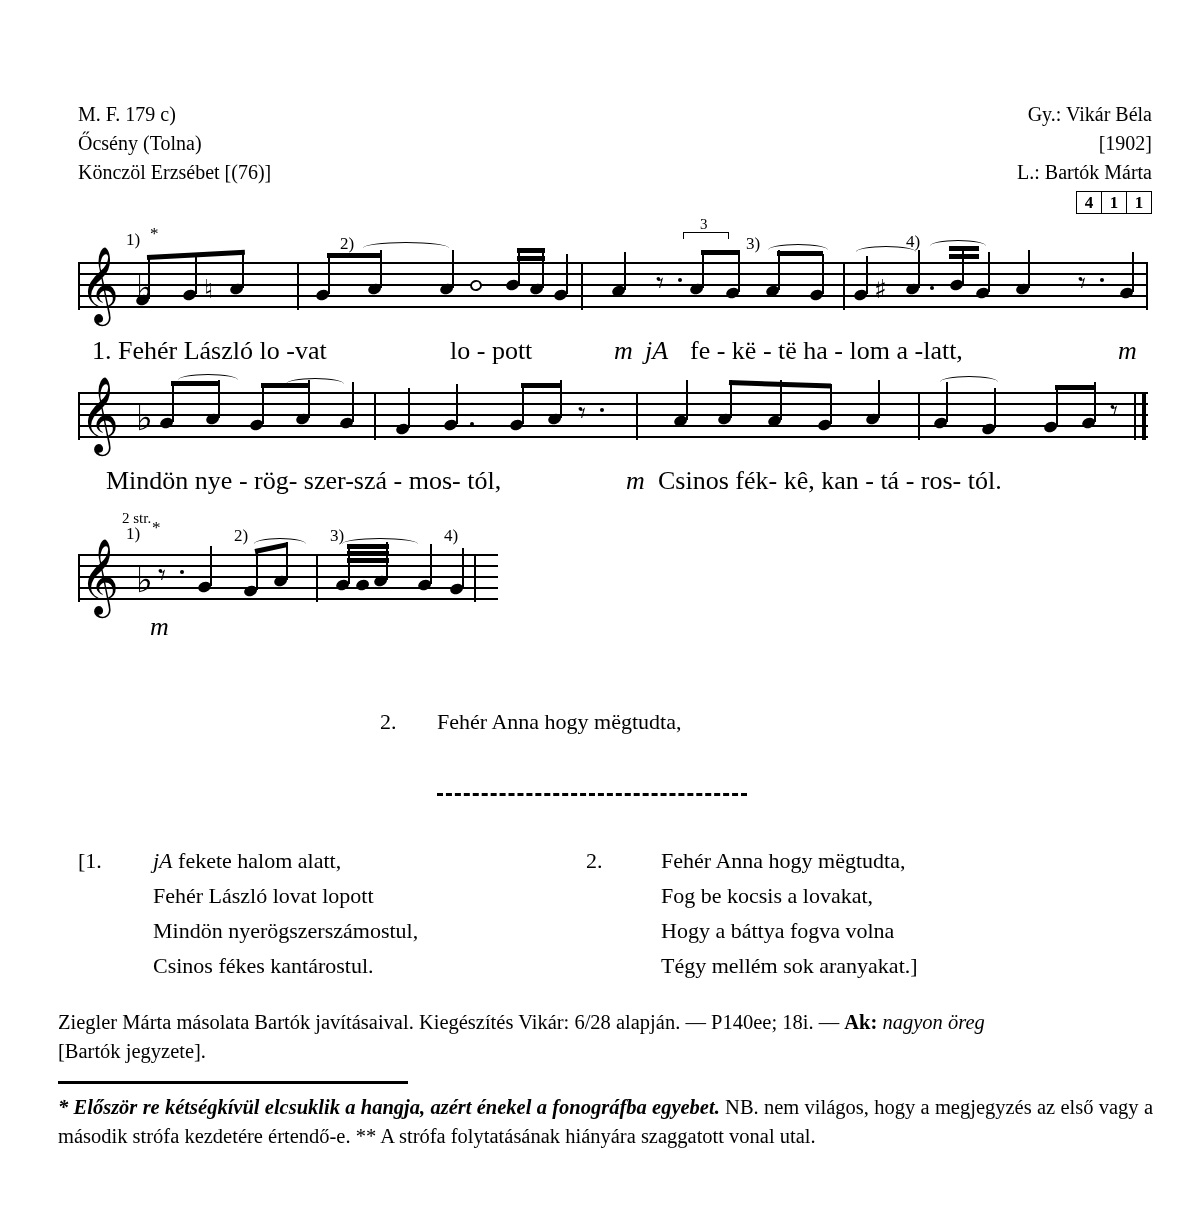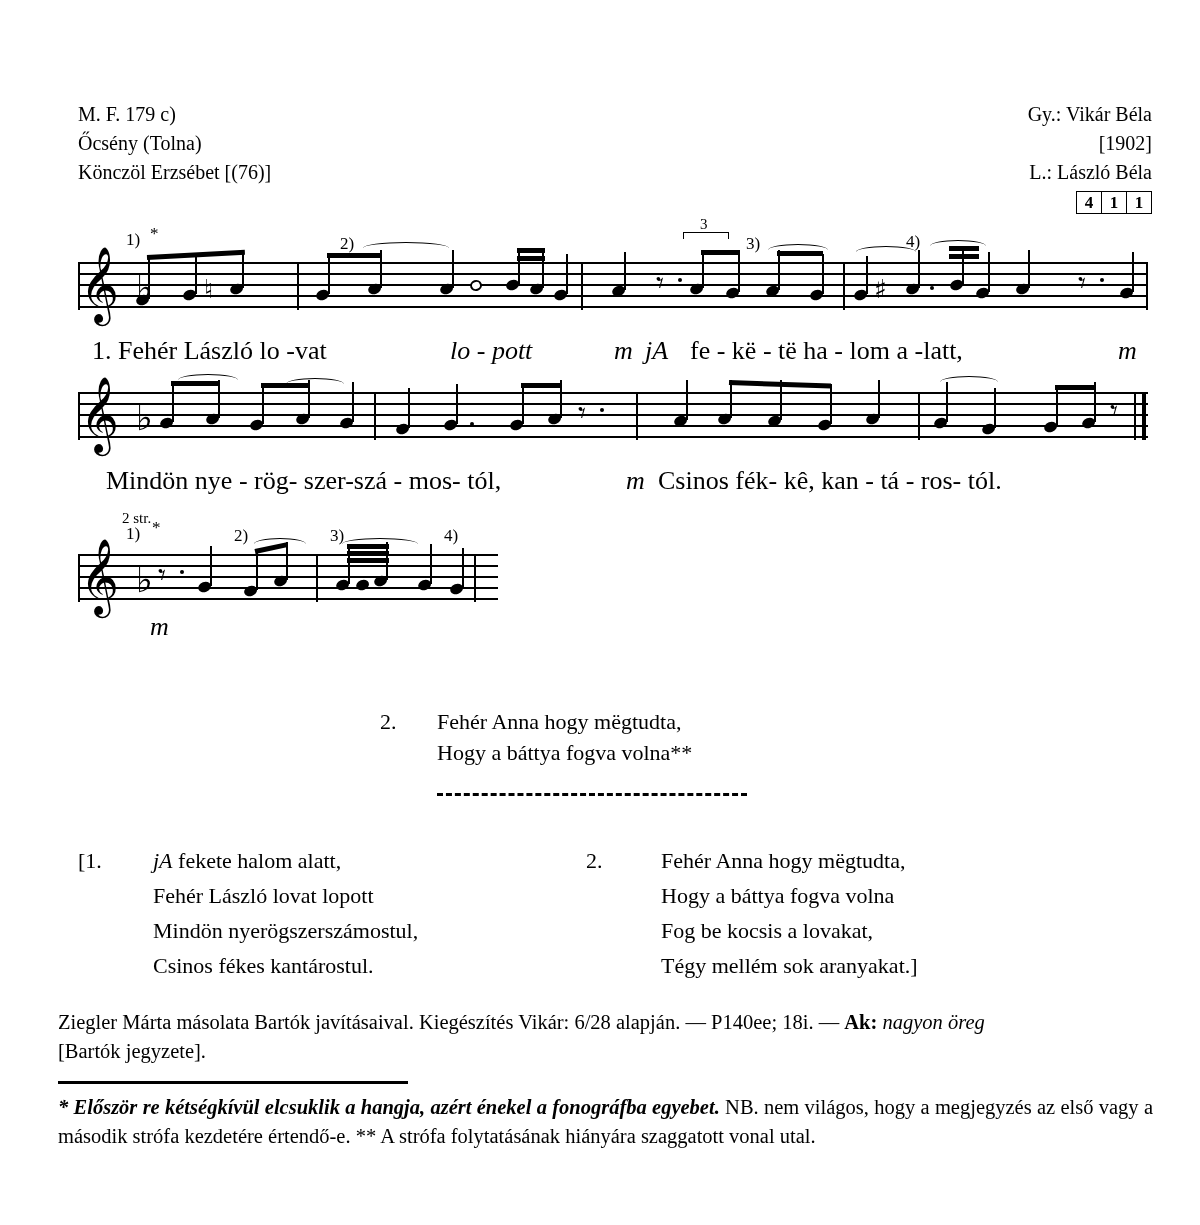--- a/index.html
+++ b/index.html
@@ -259,21 +259,21 @@
 
   <div class="meta-left">
     <div>M. F. 179 c)</div>
     <div>Őcsény (Tolna)</div>
     <div>Könczöl Erzsébet [(76)]</div>
   </div>
 
   <div class="meta-right">
     <div>Gy.: Vikár Béla</div>
     <div>[1902]</div>
-    <div>L.: László Béla</div>
+    <div>L.: Bartók Márta</div>
     <div class="sig-boxes">
       <span>4</span>
       <span>1</span>
       <span>1</span>
     </div>
   </div>
 
   <div class="system" style="top:262px; left:78px; width:1070px; height:48px;">
     <div class="staff-lines">
       <i style="top:0px"></i>
@@ -362,21 +362,21 @@
 
     <div class="nh" style="left:938px; top:22px;"></div>
     <div class="stem" style="left:950px; top:-12px; height:38px;"></div>
     <div class="rest" style="left:1000px; top:6px;">𝄾</div>
     <div class="flagdot" style="left:1022px; top:16px;"></div>
     <div class="nh" style="left:1042px; top:26px;"></div>
     <div class="stem" style="left:1054px; top:-10px; height:40px;"></div>
   </div>
 
   <div class="lyric" style="top:336px; left:92px;">1. Fehér László  lo -vat</div>
-  <div class="lyric" style="top:336px; left:450px;font-style:italic;">lo - pott</div>
+  <div class="lyric" style="top:336px; left:450px;">lo - pott</div>
   <div class="lyric ital" style="top:336px; left:614px;">m</div>
   <div class="lyric ital" style="top:336px; left:645px;">jA</div>
   <div class="lyric" style="top:336px; left:690px;">fe - kë - të   ha - lom   a -latt,</div>
   <div class="lyric ital" style="top:336px; left:1118px;">m</div>
 
   <div class="system" style="top:392px; left:78px; width:1070px; height:48px;">
     <div class="staff-lines">
       <i style="top:0px"></i>
         <i style="top:11px"></i>
         <i style="top:22px"></i>
@@ -502,40 +502,39 @@
     <div class="nh" style="left:340px; top:26px;"></div>
     <div class="stem" style="left:352px; top:-10px; height:40px;"></div>
     <div class="nh" style="left:372px; top:30px;"></div>
     <div class="stem" style="left:384px; top:-6px; height:40px;"></div>
   </div>
   <div class="lyric ital" style="top:612px; left:150px;">m</div>
 
   <div class="verse2">
     <span class="num">2.</span>
     <div class="txt">Fehér Anna hogy mëgtudta,</div>
-    <div class="txt">Hogy a báttya fogva volna**</div>
   </div>
   <div class="dashline"></div>
 
   <div class="stanzas">
     <div class="col left">
       <span class="num">[1.</span>
       <div class="lines">
         <div><span class="ital">jA</span><span> fekete halom alatt,</span></div>
         <div>Fehér László lovat lopott</div>
         <div>Mindön nyerögszerszámostul,</div>
         <div>Csinos fékes kantárostul.</div>
       </div>
     </div>
     <div class="col right">
       <span class="num">2.</span>
       <div class="lines">
         <div>Fehér Anna hogy mëgtudta,</div>
+        <div>Fog be kocsis a lovakat,</div>
         <div>Hogy a báttya fogva volna</div>
-        <div>Fog be kocsis a lovakat,</div>
         <div>Tégy mellém sok aranyakat.]</div>
       </div>
     </div>
   </div>
 
   <div class="srcnote">
     <span>Ziegler Márta másolata Bartók javításaival. Kiegészítés Vikár: 6/28 alapján. — P140ee; 18i. — </span><span class="bold">Ak:</span><span class="ital"> nagyon öreg</span><br>
     <span>[Bartók jegyzete].</span>
   </div>
 

